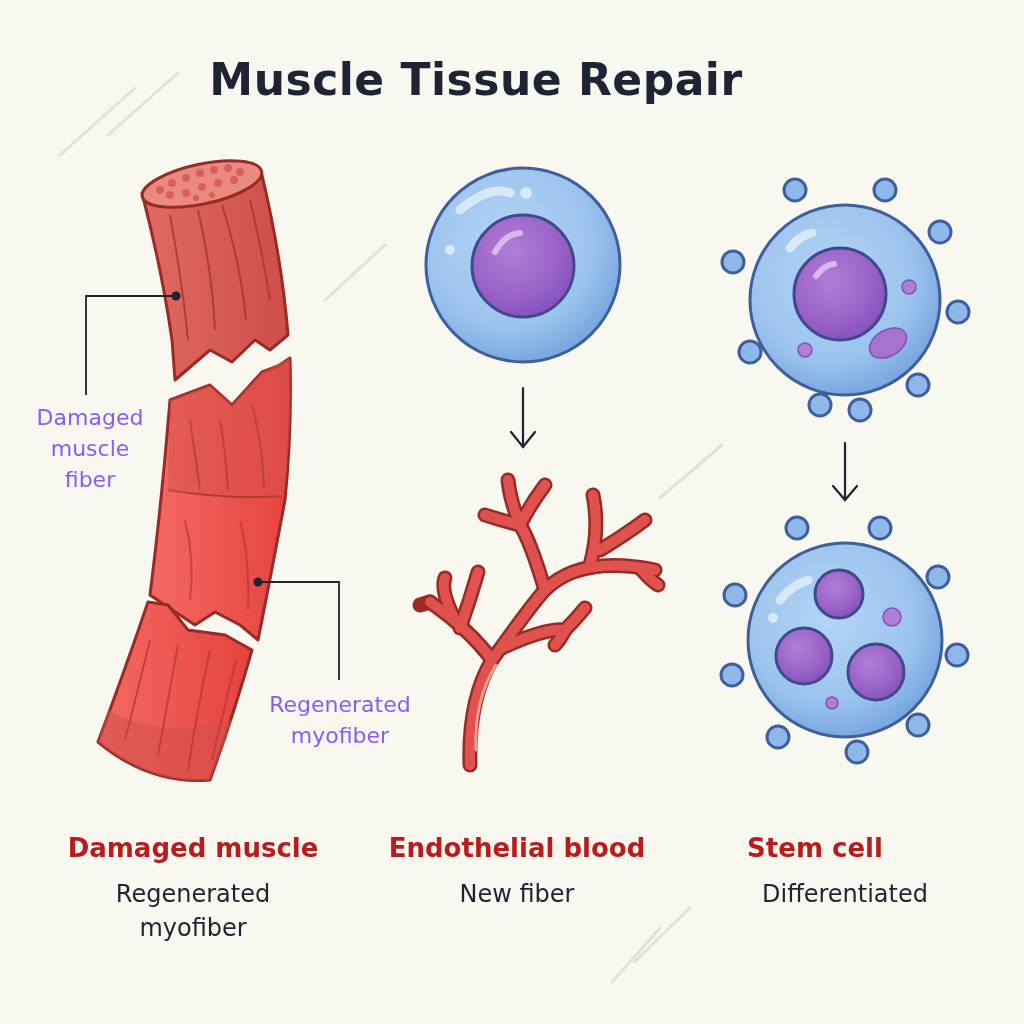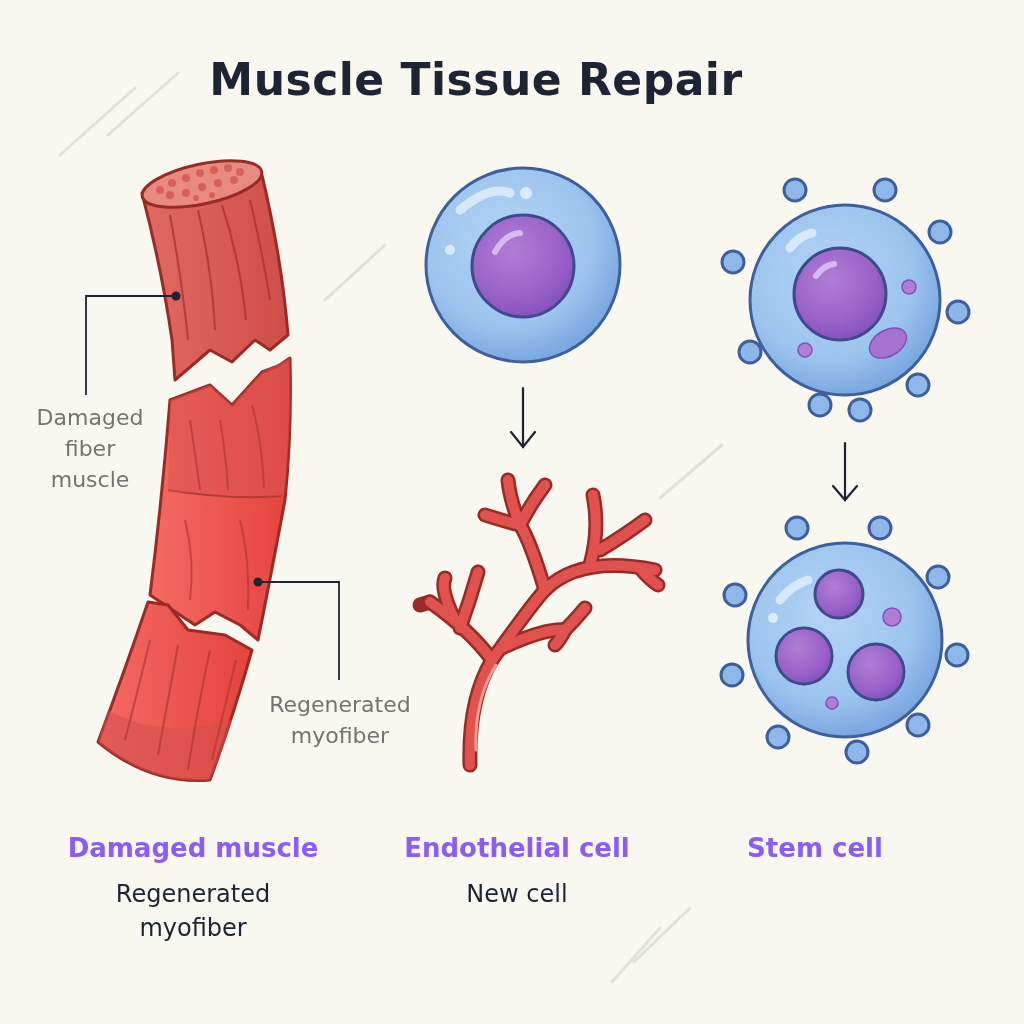--- a/index.html
+++ b/index.html
@@ -11,25 +11,25 @@
     color: #1e2434;
   }
   #canvas { position: absolute; left: 0; top: 0; width: 1024px; height: 1024px; }
   .title {
     position: absolute; left: 0; top: 54px; width: 952px; text-align: center;
     font-family: "DejaVu Sans", sans-serif; font-weight: bold; font-size: 44px;
     letter-spacing: 0.5px; color: #1e2434;
   }
   .callout {
     position: absolute; font-family: "DejaVu Sans", sans-serif; font-size: 22px;
-    line-height: 31px; text-align: center; color: #737373;
+    line-height: 31px; text-align: center; color: #8b5cf6;
   }
   .col-title {
     position: absolute; font-family: "DejaVu Sans", sans-serif; font-weight: bold;
-    font-size: 26px; text-align: center; color: #8b5cf6; width: 320px;
+    font-size: 26px; text-align: center; color: #b91c1c; width: 320px;
   }
   .col-sub {
     position: absolute; font-family: "DejaVu Sans", sans-serif; font-size: 24px;
     line-height: 34px; text-align: center; color: #1e2434; width: 320px;
   }
   .col-sub span { display: block; }
 </style>
 </head>
 <body>
 
@@ -216,35 +216,36 @@
     <circle cx="876" cy="672" r="28" fill="url(#nucGrad)" stroke="#3f4a8c" stroke-width="3"></circle>
     <circle cx="892" cy="617" r="9" fill="#b07ed6" stroke="#8250bd" stroke-width="1.5"></circle>
     <circle cx="832" cy="703" r="6" fill="#b07ed6" stroke="#8250bd" stroke-width="1.5"></circle>
   </g>
 </svg>
 
 <div class="title">Muscle Tissue Repair</div>
 
 <div class="callout" style="left:20px; top:402px; width:140px;">
   <div>Damaged</div>
+  <div>muscle</div>
   <div>fiber</div>
-  <div>muscle</div>
 </div>
 
 <div class="callout" style="left:250px; top:689px; width:180px;">
   <div>Regenerated</div>
   <div>myofiber</div>
 </div>
 
 <div class="col-title" style="left:33px; top:833px;">Damaged muscle</div>
 <div class="col-sub" style="left:33px; top:877px;">
   <span>Regenerated</span>
   <span>myofiber</span>
 </div>
 
-<div class="col-title" style="left:357px; top:833px;">Endothelial cell</div>
+<div class="col-title" style="left:357px; top:833px;">Endothelial blood</div>
 <div class="col-sub" style="left:357px; top:877px;">
-  <span>New cell</span>
+  <span>New fiber</span>
 </div>
 
 <div class="col-title" style="left:655px; top:833px;">Stem cell</div>
 <div class="col-sub" style="left:685px; top:877px;">
+  <span>Differentiated</span>
 </div>
 
 </body></html>

